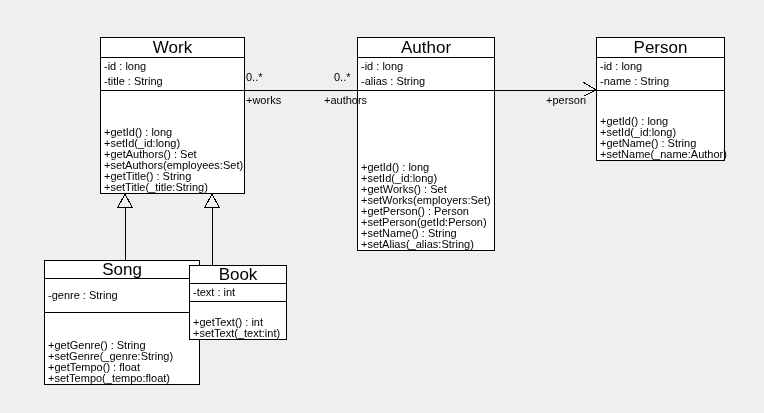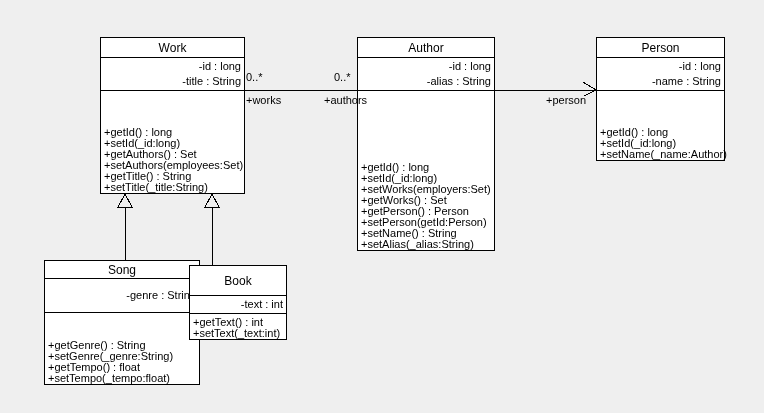--- a/index.html
+++ b/index.html
@@ -24,31 +24,30 @@
     flex-direction:column;
     font-size:11px;
     line-height:1;
   }
   .uml-title{
     border-bottom:1px solid #000;
     box-sizing:border-box;
     display:flex;
     align-items:center;
     justify-content:center;
-    font-size:12px;
+    font-size:17px;
     flex:0 0 auto;
   }
   .uml-attrs{
     border-bottom:1px solid #000;
     box-sizing:border-box;
     display:flex;
     flex-direction:column;
     justify-content:space-evenly;
     flex:0 0 auto;
-    align-items:flex-end;
   }
   .uml-methods{
     flex:1 1 auto;
     display:flex;
     flex-direction:column;
     justify-content:flex-end;
   }
   .uml-row{
     padding:0 3px;
     white-space:nowrap;
@@ -105,57 +104,58 @@
 
   <div class="uml-class" style="left:357px;top:37px;width:138px;height:214px">
     <div class="uml-title" style="height:20px">Author</div>
     <div class="uml-attrs" style="height:33px">
       <div class="uml-row">-id : long</div>
       <div class="uml-row">-alias : String</div>
     </div>
     <div class="uml-methods">
       <div class="uml-row">+getId() : long</div>
       <div class="uml-row">+setId(_id:long)</div>
+      <div class="uml-row">+getWorks() : Set</div>
       <div class="uml-row">+setWorks(employers:Set)</div>
-      <div class="uml-row">+getWorks() : Set</div>
       <div class="uml-row">+getPerson() : Person</div>
       <div class="uml-row">+setPerson(getId:Person)</div>
       <div class="uml-row">+setName() : String</div>
       <div class="uml-row">+setAlias(_alias:String)</div>
     </div>
   </div>
 
   <div class="uml-class" style="left:596px;top:37px;width:129px;height:124px">
     <div class="uml-title" style="height:20px">Person</div>
     <div class="uml-attrs" style="height:33px">
       <div class="uml-row">-id : long</div>
       <div class="uml-row">-name : String</div>
     </div>
     <div class="uml-methods">
       <div class="uml-row">+getId() : long</div>
       <div class="uml-row">+setId(_id:long)</div>
+      <div class="uml-row">+getName() : String</div>
       <div class="uml-row">+setName(_name:Author)</div>
     </div>
   </div>
 
   <div class="uml-class" style="left:44px;top:260px;width:156px;height:125px">
     <div class="uml-title" style="height:18px">Song</div>
     <div class="uml-attrs" style="height:34px">
       <div class="uml-row">-genre : String</div>
     </div>
     <div class="uml-methods">
       <div class="uml-row">+getGenre() : String</div>
       <div class="uml-row">+setGenre(_genre:String)</div>
       <div class="uml-row">+getTempo() : float</div>
       <div class="uml-row">+setTempo(_tempo:float)</div>
     </div>
   </div>
 
   <div class="uml-class" style="left:189px;top:265px;width:98px;height:75px">
-    <div class="uml-title" style="height:30px">Book</div>
+    <div class="uml-title" style="height:18px">Book</div>
     <div class="uml-attrs" style="height:18px">
       <div class="uml-row">-text : int</div>
     </div>
     <div class="uml-methods">
       <div class="uml-row">+getText() : int</div>
       <div class="uml-row">+setText(_text:int)</div>
     </div>
   </div>
 
   <div class="edge-label" style="left:246px;top:71px">0..*</div>

